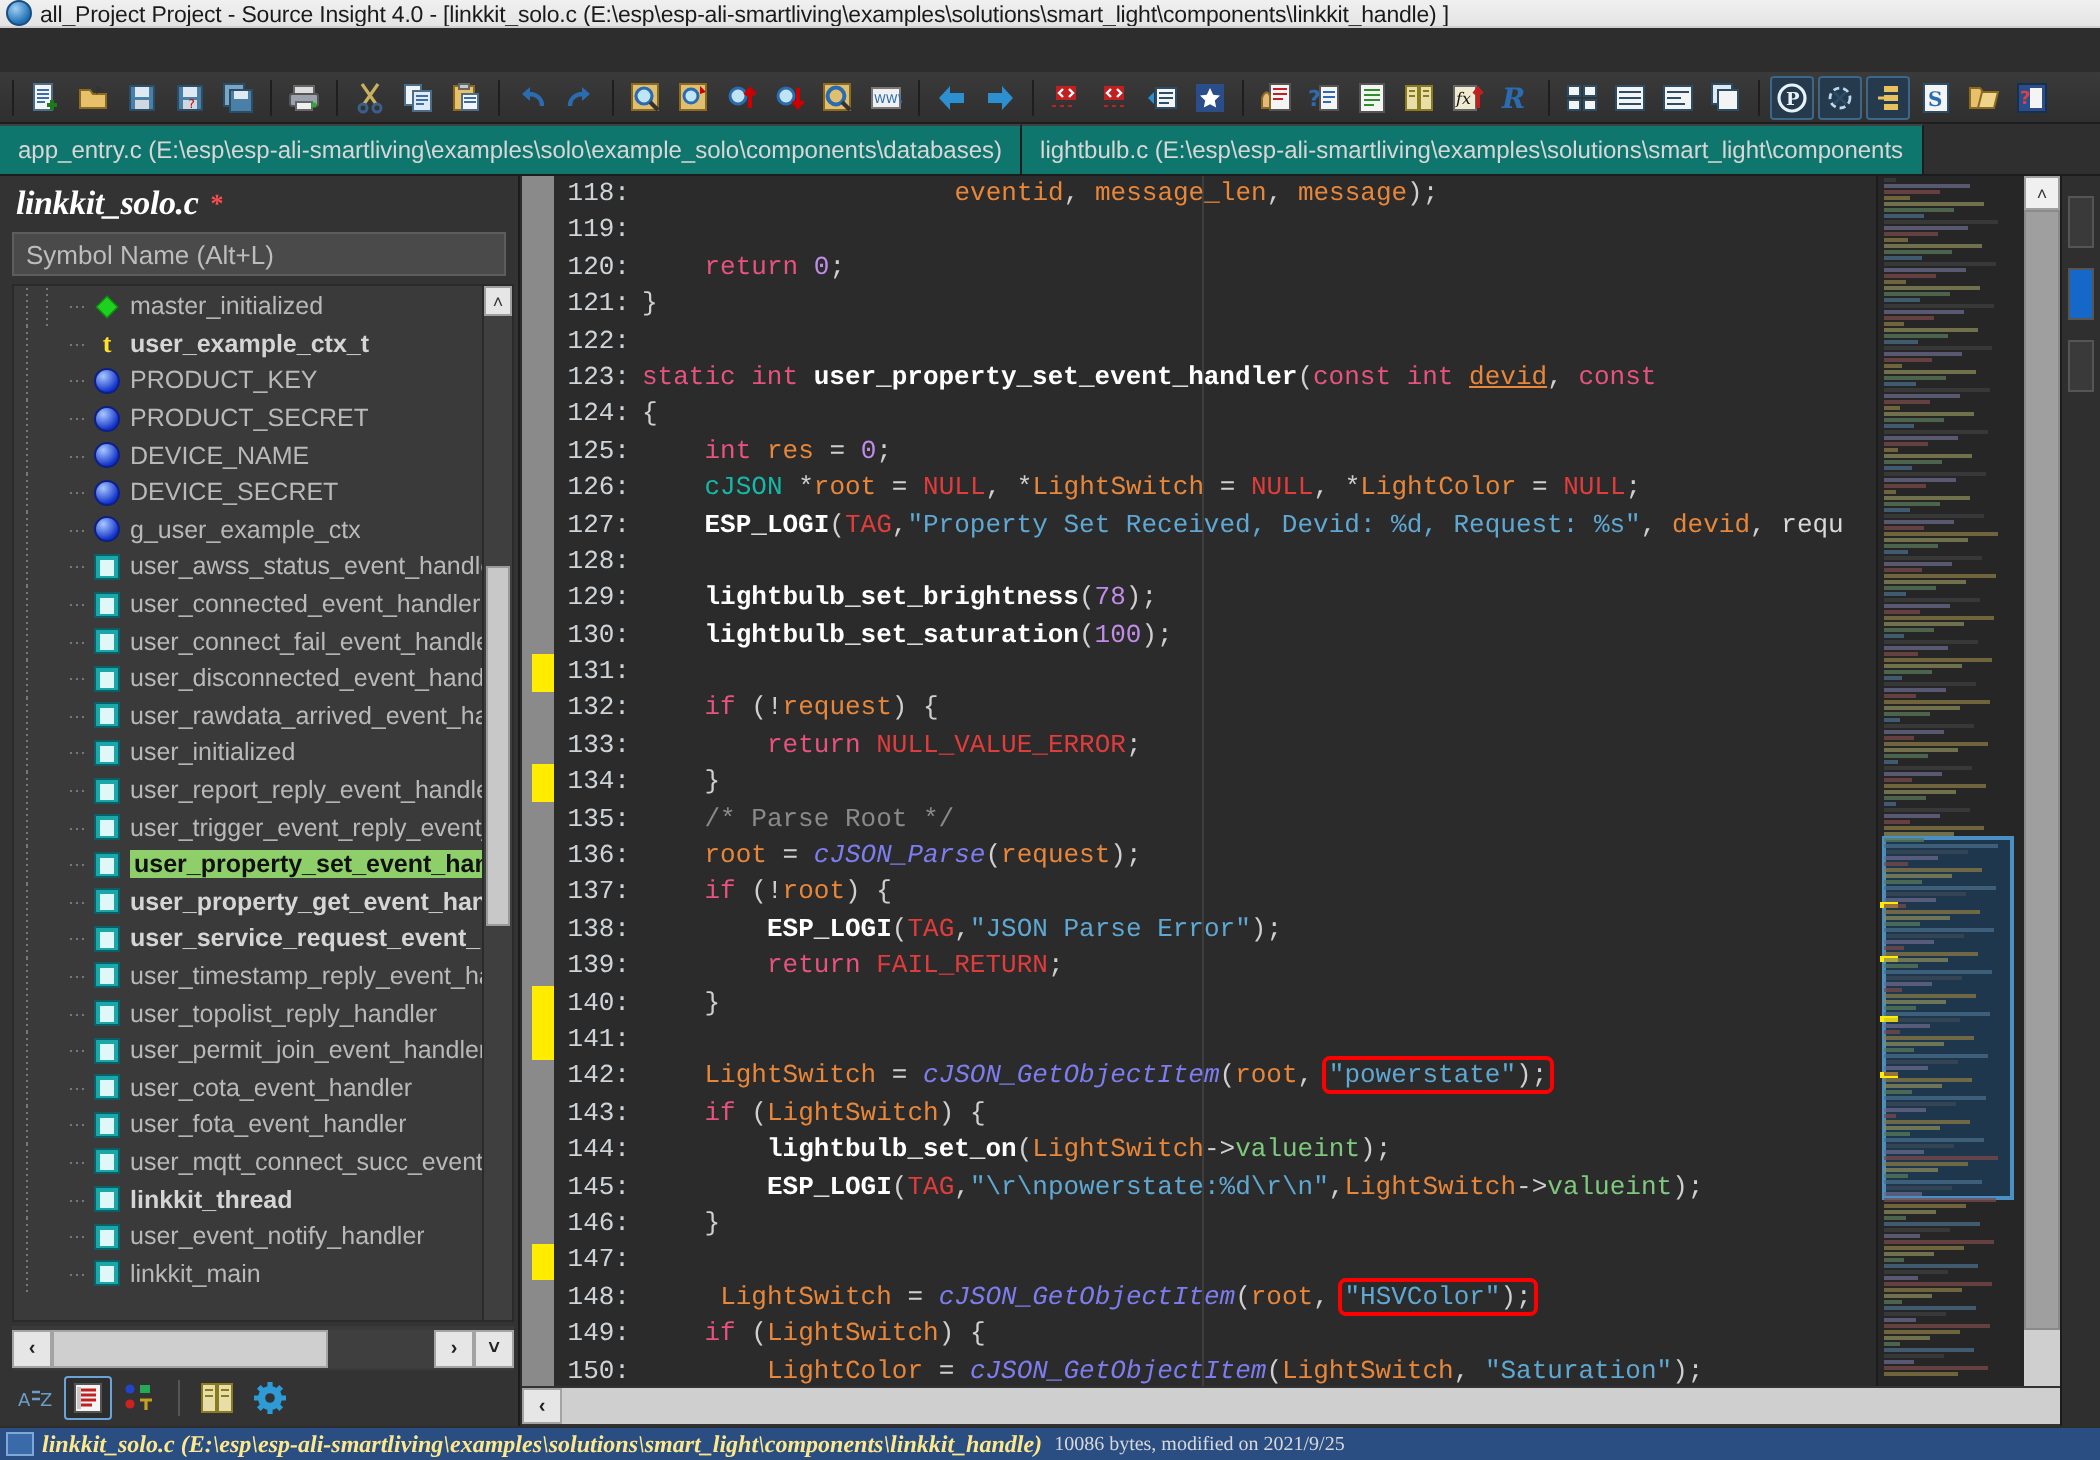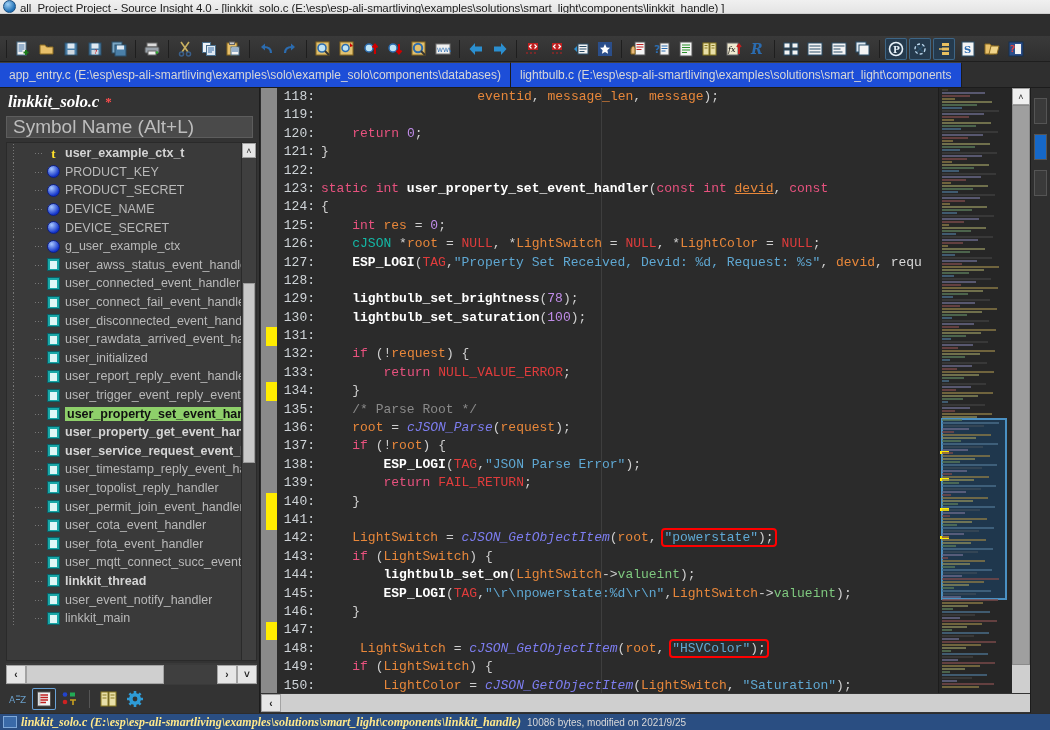--- a/index.html
+++ b/index.html
@@ -73,21 +73,21 @@
   
   .tabstrip{
     position:absolute; top:62px; left:0; width:1050px; height:26px;
     background:#2f2f2f; display:flex; align-items:stretch;
     border-bottom:1px solid #1c1c1c;
     overflow:hidden;
   }
   .tab{
     display:flex; align-items:center; padding:0 9px;
     color:#d7d7d7; font-size:12px; white-space:nowrap;
-    background:#1d4ed8;
+    background:#0f766e;
     border-right:1px solid #1c1c1c;
     border-top:1px solid #404040;
     cursor:default;
   }
 
   
   .leftpanel{
     position:absolute; top:88px; left:0; width:260px; height:625px;
     background:#333333; border-right:1px solid #1c1c1c;
     display:flex; flex-direction:column;
@@ -96,21 +96,21 @@
     height:28px; display:flex; align-items:center; padding-left:8px;
     color:#ffffff; font-style:italic; font-weight:bold; font-size:17px;
     letter-spacing:-0.2px;
     font-family:"Liberation Serif", serif;
   }
   .lp-title .star{ color:#ff4d4d; margin-left:6px; font-size:13px;
                    font-style:normal; font-weight:bold; }
   .lp-search{
     margin:0 6px 4px 6px; height:22px;
     background:#4a4a4a; border:1px solid #5d5d5d;
-    color:#bdbdbd; font-size:19px; display:flex; align-items:center;
+    color:#bdbdbd; font-size:13px; display:flex; align-items:center;
     padding-left:6px;
     font-family:"Liberation Sans", sans-serif;
   }
   .lp-listwrap{
     flex:1; margin:0 2px 0 6px; background:#3a3a3a;
     border:1px solid #2a2a2a; position:relative; overflow:hidden;
     display:flex;
   }
   .lp-list{
     flex:1; overflow:hidden; padding-top:1px;
@@ -310,21 +310,21 @@
     background:#2a4e82; color:#ffe88a; font-size:12px;
     display:flex; align-items:center; overflow:hidden;
     font-style:italic; font-weight:bold;
     font-family:"Liberation Serif", serif;
   }
   .sb-icon{ width:14px; height:12px; margin:0 4px 0 3px; flex:none;
             background:#3a6aa8; border:1px solid #7fa8d8; }
   .sb-main{ white-space:nowrap; }
   .sb-tail{ color:#d8d8d8; font-style:normal; font-weight:normal;
             font-size:10px; margin-left:6px;
-            font-family:Liberation Sans, sans-serif; }
+            font-family:Liberation Serif, serif; }
 </style>
 </head>
 <body>
 
 <div id="app">
 
   <div class="titlebar">
     <div class="ticon"></div>
     <div class="ttext">all_Project Project - Source Insight 4.0 - [linkkit_solo.c (E:\esp\esp-ali-smartliving\examples\solutions\smart_light\components\linkkit_handle)  ]</div>
   </div>
@@ -616,20 +616,26 @@
   </div>
 
   <div class="leftpanel">
     <div class="lp-title">
       <span>linkkit_solo.c</span>
       <span class="star">*</span>
     </div>
     <div class="lp-search">Symbol Name (Alt+L)</div>
     <div class="lp-listwrap">
       <div class="lp-list" id="symlist">
+          <div class="sym d2">
+            <span class="guides"></span>
+            <span class="branch"></span>
+            <span class="ico ic-diamond"></span>
+            <span class="lbl">master_initialized</span>
+          </div>
           <div class="sym d1 bold">
             <span class="guides"></span>
             <span class="branch"></span>
             <span class="ico ic-t">t</span>
             <span class="lbl">user_example_ctx_t</span>
           </div>
           <div class="sym d1">
             <span class="guides"></span>
             <span class="branch"></span>
             <span class="ico ic-blue"></span>

